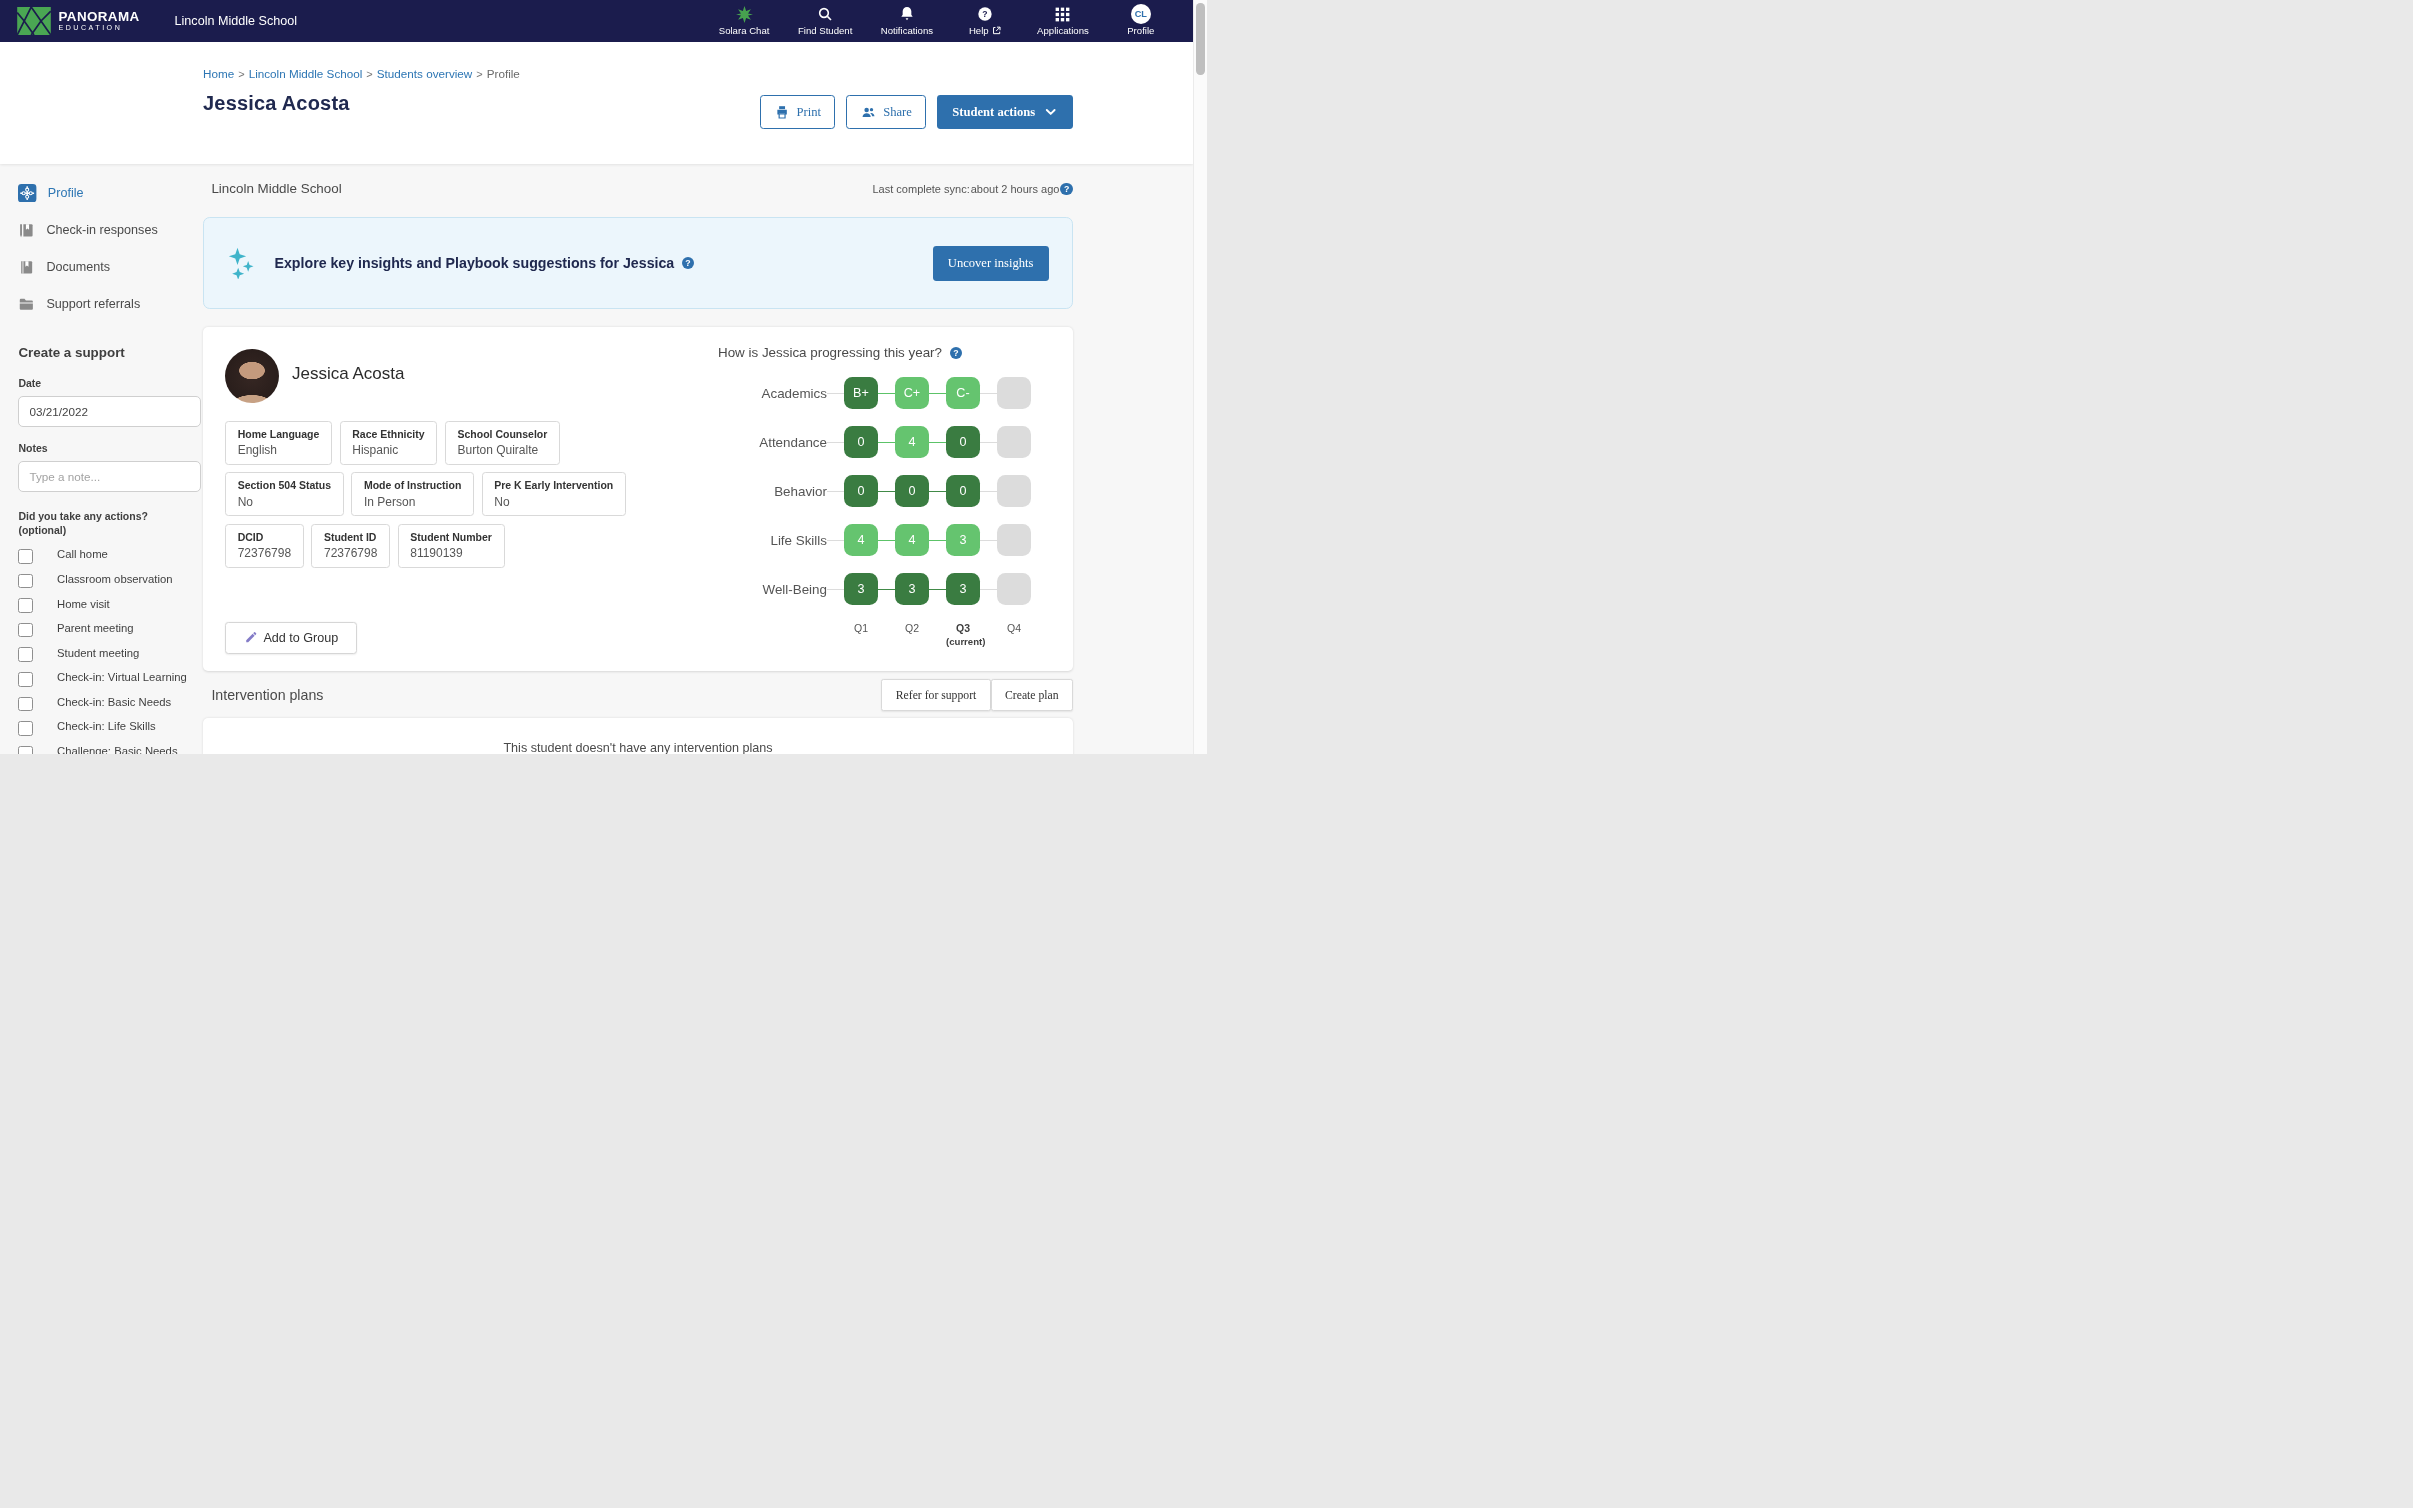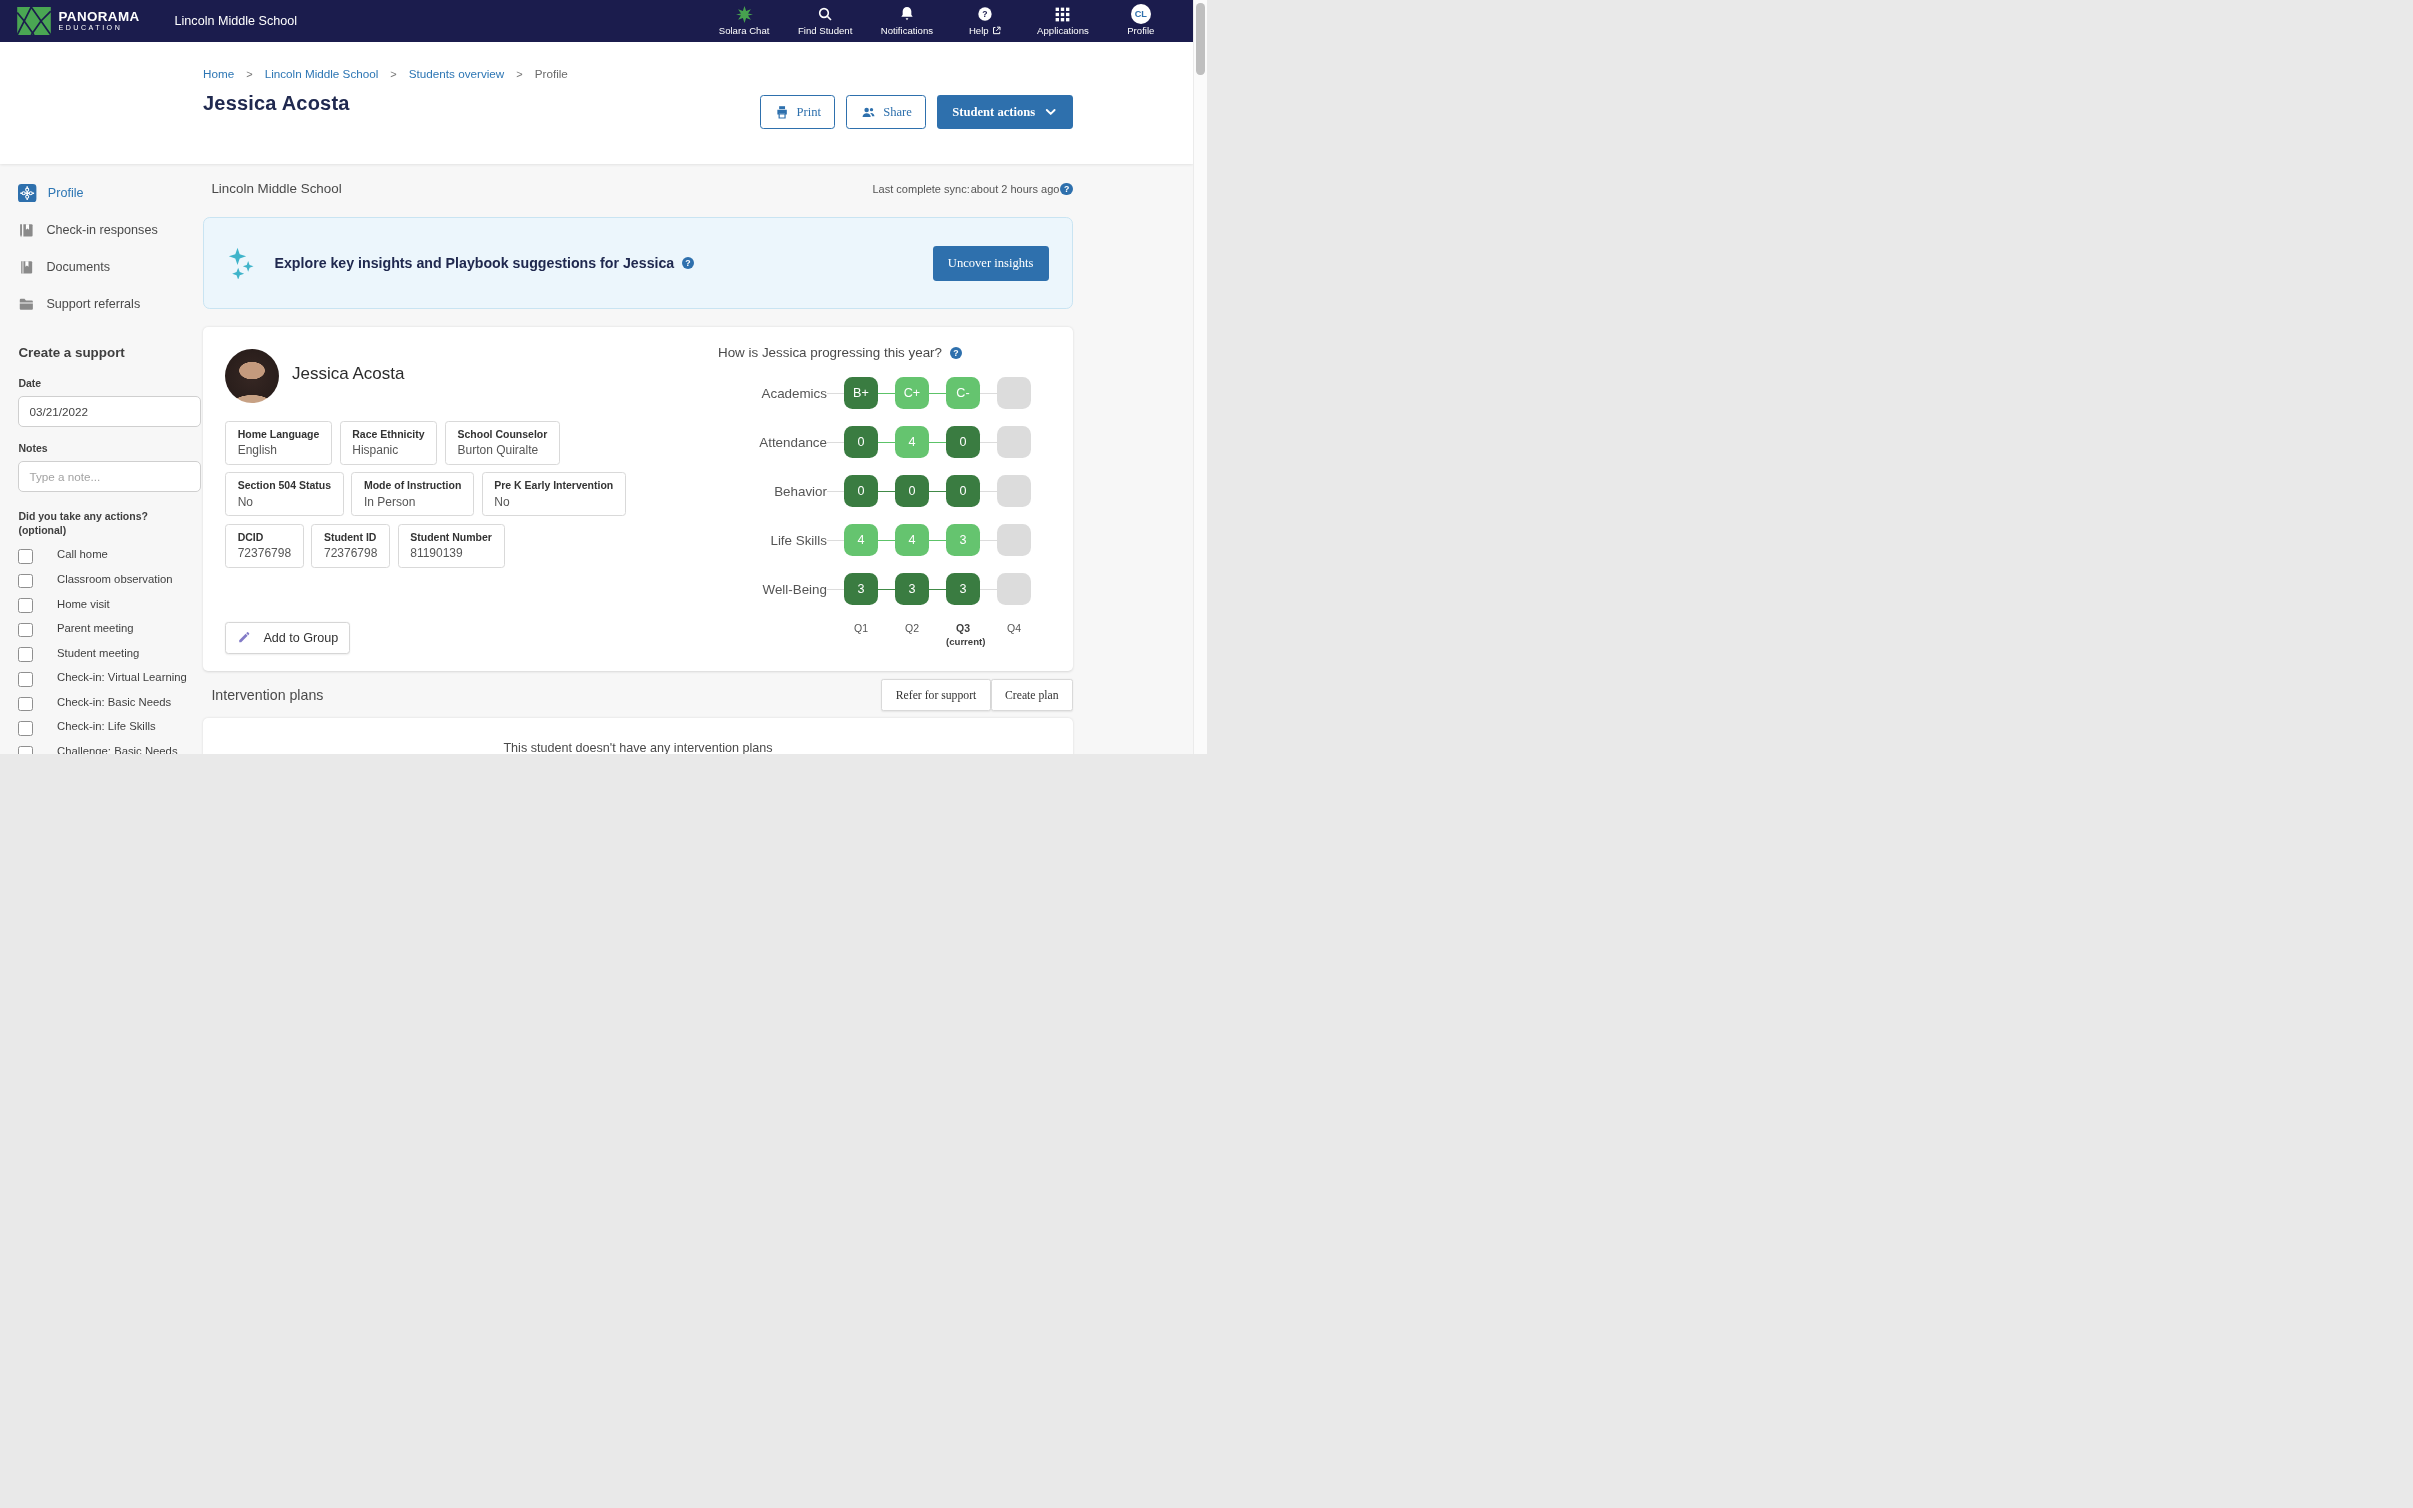--- a/index.html
+++ b/index.html
@@ -21,21 +21,21 @@
   .tn-avatar{width:20px;height:20px;border-radius:50%;background:#fff;color:#2e70ad;
              font-size:9.2px;font-weight:bold;display:flex;align-items:center;justify-content:center;}
 
   
   .scrollbar{position:absolute;top:0;right:0;bottom:0;width:14.2px;background:#fbfbfb;border-left:0.8px solid #ebebeb;box-sizing:border-box;z-index:9;}
   .scroll-thumb{position:absolute;top:3.4px;left:2.5px;width:8.4px;height:72px;border-radius:4.2px;background:#bfbfbf;}
 
   
   .header-band{position:absolute;top:42px;left:0;right:14.2px;height:122px;background:#fff;
                box-shadow:0 0.8px 3.4px rgba(0,0,0,.14);z-index:3;}
-  .breadcrumb{position:absolute;left:203px;top:25px;display:flex;align-items:center;gap:12px;font-size:11.7px;color:#6b6b6b;}
+  .breadcrumb{position:absolute;left:203px;top:25px;display:flex;align-items:center;gap:4px;font-size:11.7px;color:#6b6b6b;}
   .bc-link{color:#2d76b4;cursor:pointer;}
   .bc-sep{color:#777;font-size:11px;}
   .page-title{position:absolute;left:203px;top:50px;font-size:20px;font-weight:bold;color:#20294f;letter-spacing:0.2px;}
   .header-actions{position:absolute;right:120px;top:53px;display:flex;gap:11px;}
   .btn{display:inline-flex;align-items:center;justify-content:center;border-radius:3.4px;cursor:pointer;
        font-family:Liberation Serif, serif;font-size:12.6px;height:34px;box-sizing:border-box;}
   .btn-outline{border:0.8px solid #2e70ad;background:#fff;color:#2e70ad;padding:0 13.4px;gap:7.5px;}
   .btn-primary{border:none;background:#2e70ad;color:#fff;padding:0 15px;gap:9.2px;font-weight:600;}
 
   
@@ -79,21 +79,21 @@
             radial-gradient(ellipse 40% 27% at 50% 40%, #c49a7d 58%, rgba(196,154,125,0) 61%),
             radial-gradient(ellipse 60% 26% at 50% 100%, #c7a184 55%, rgba(199,161,132,0) 58%),
             radial-gradient(circle at 50% 50%, #362723 0%, #241a18 100%);}
   .student-name{position:absolute;left:89px;top:37px;font-size:17px;color:#2b2b2b;}
   .chips{position:absolute;left:22px;top:94px;}
   .chip-row{display:flex;gap:7.5px;margin-bottom:7.5px;}
   .chip{border:0.8px solid #d9d9d9;border-radius:3.4px;padding:5.9px 11.7px 6.7px;background:#fff;}
   .chip-label{font-size:10.5px;font-weight:bold;color:#333;margin-bottom:3.4px;white-space:nowrap;}
   .chip-value{font-size:12px;color:#565656;white-space:nowrap;}
   .add-group{position:absolute;left:22px;top:295px;height:32px;background:#fff;border:0.8px solid #d6d6d6;border-radius:3.4px;
-             display:inline-flex;align-items:center;gap:13px;padding:0 11px;font-size:12.6px;color:#333;cursor:pointer;
+             display:inline-flex;align-items:center;gap:6px;padding:0 18px;font-size:12.6px;color:#333;cursor:pointer;
              box-shadow:0 0.8px 1.7px rgba(0,0,0,.07);}
 
   
   .chart{position:absolute;left:515px;top:18.4px;width:344px;}
   .chart-title{font-size:13.4px;color:#4a4a4a;display:flex;align-items:center;gap:7.5px;}
   .crows{margin-top:17px;}
   .crow{display:flex;align-items:center;height:32px;margin-bottom:17px;}
   .rlabel{width:109px;text-align:right;font-size:13.4px;color:#555;flex:none;}
   .dash{width:17px;height:1.7px;background:#dcdcdc;flex:none;}
   .conn{width:17px;height:1.7px;flex:none;}

